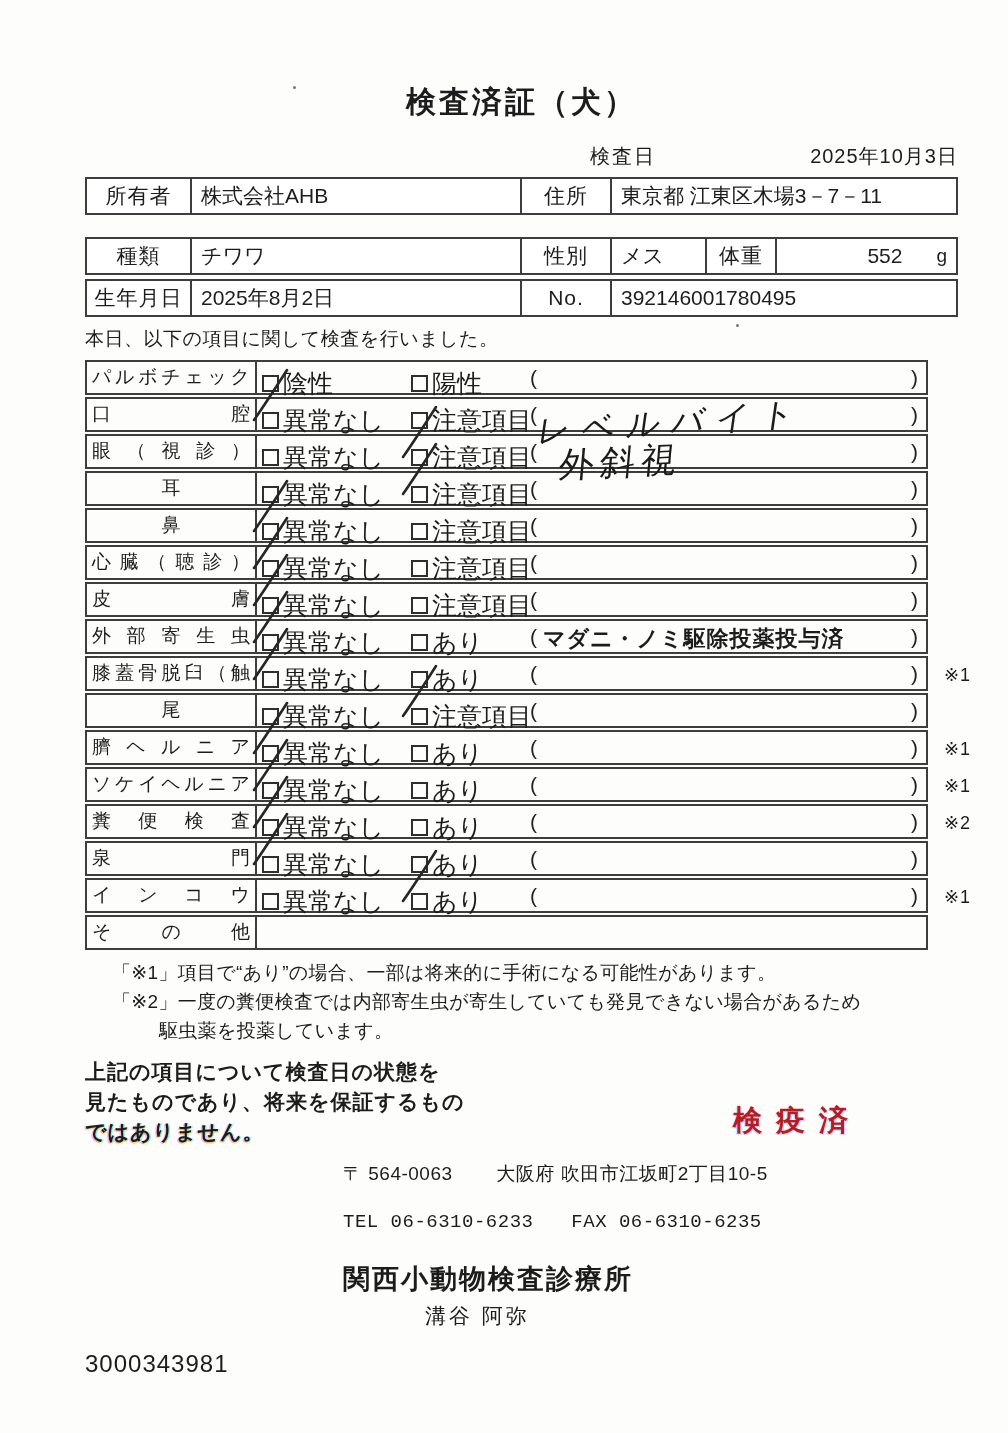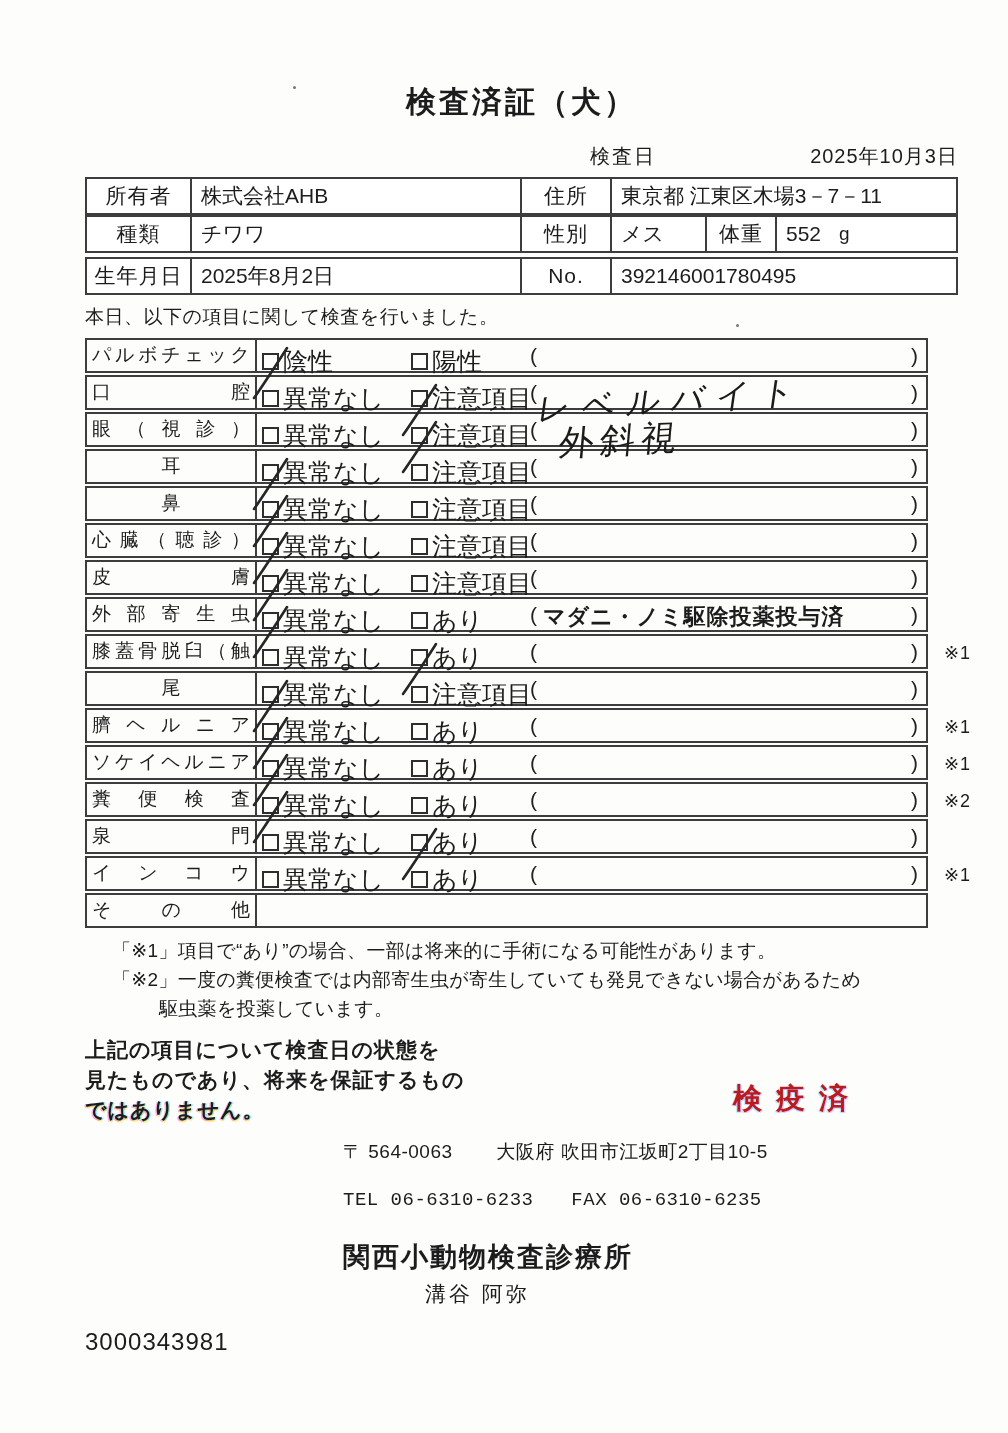--- a/index.html
+++ b/index.html
@@ -15,25 +15,25 @@
   .date-row{width:873px;display:flex;align-items:flex-end;margin-bottom:7px;font-size:20px;}
   .date-label{margin-left:505px;letter-spacing:2px;}
   .date-value{margin-left:auto;letter-spacing:1px;}
   
   .hdr-row{display:flex;align-items:stretch;border:2px solid #3d3d3d;height:38px;
     box-sizing:border-box;width:873px;background:#fff;}
   .hdr-row .cell{border-right:2px solid #3d3d3d;display:flex;align-items:center;
     box-sizing:border-box;padding:0 9px;font-size:21px;white-space:nowrap;}
   .hdr-row .cell.last{border-right:none;flex:1;}
   .cell.lab{justify-content:center;letter-spacing:1px;}
-  .owner-row{margin-bottom:0;text-align:right;}
+  .owner-row{margin-bottom:22px;text-align:right;}
   .dog-row1{margin-bottom:4px;}
   .dog-row2{margin-bottom:9px;}
   .w105{width:105px;}.w330{width:330px;}.w90{width:90px;}.w95{width:95px;}.w70{width:70px;}
-  .weight-cell{justify-content:flex-start;padding-right:12px;}
+  .weight-cell{justify-content:flex-end;padding-right:12px;gap:16px;}
   .weight-unit{margin-left:18px;font-size:19px;}
   
   .statement{font-size:19px;margin:2px 0 8px;letter-spacing:0.5px;}
   
   .checklist{position:relative;width:873px;}
   .chk-row{position:relative;height:35px;margin-bottom:2px;border:2px solid #3d3d3d;
     box-sizing:border-box;width:843px;background:transparent;}
   .row-label{width:170px;height:100%;border-right:2px solid #3d3d3d;box-sizing:border-box;
     padding:0 5px;font-size:19px;line-height:30px;overflow:hidden;}
   .row-label.justify{text-align:justify;text-align-last:justify;}

